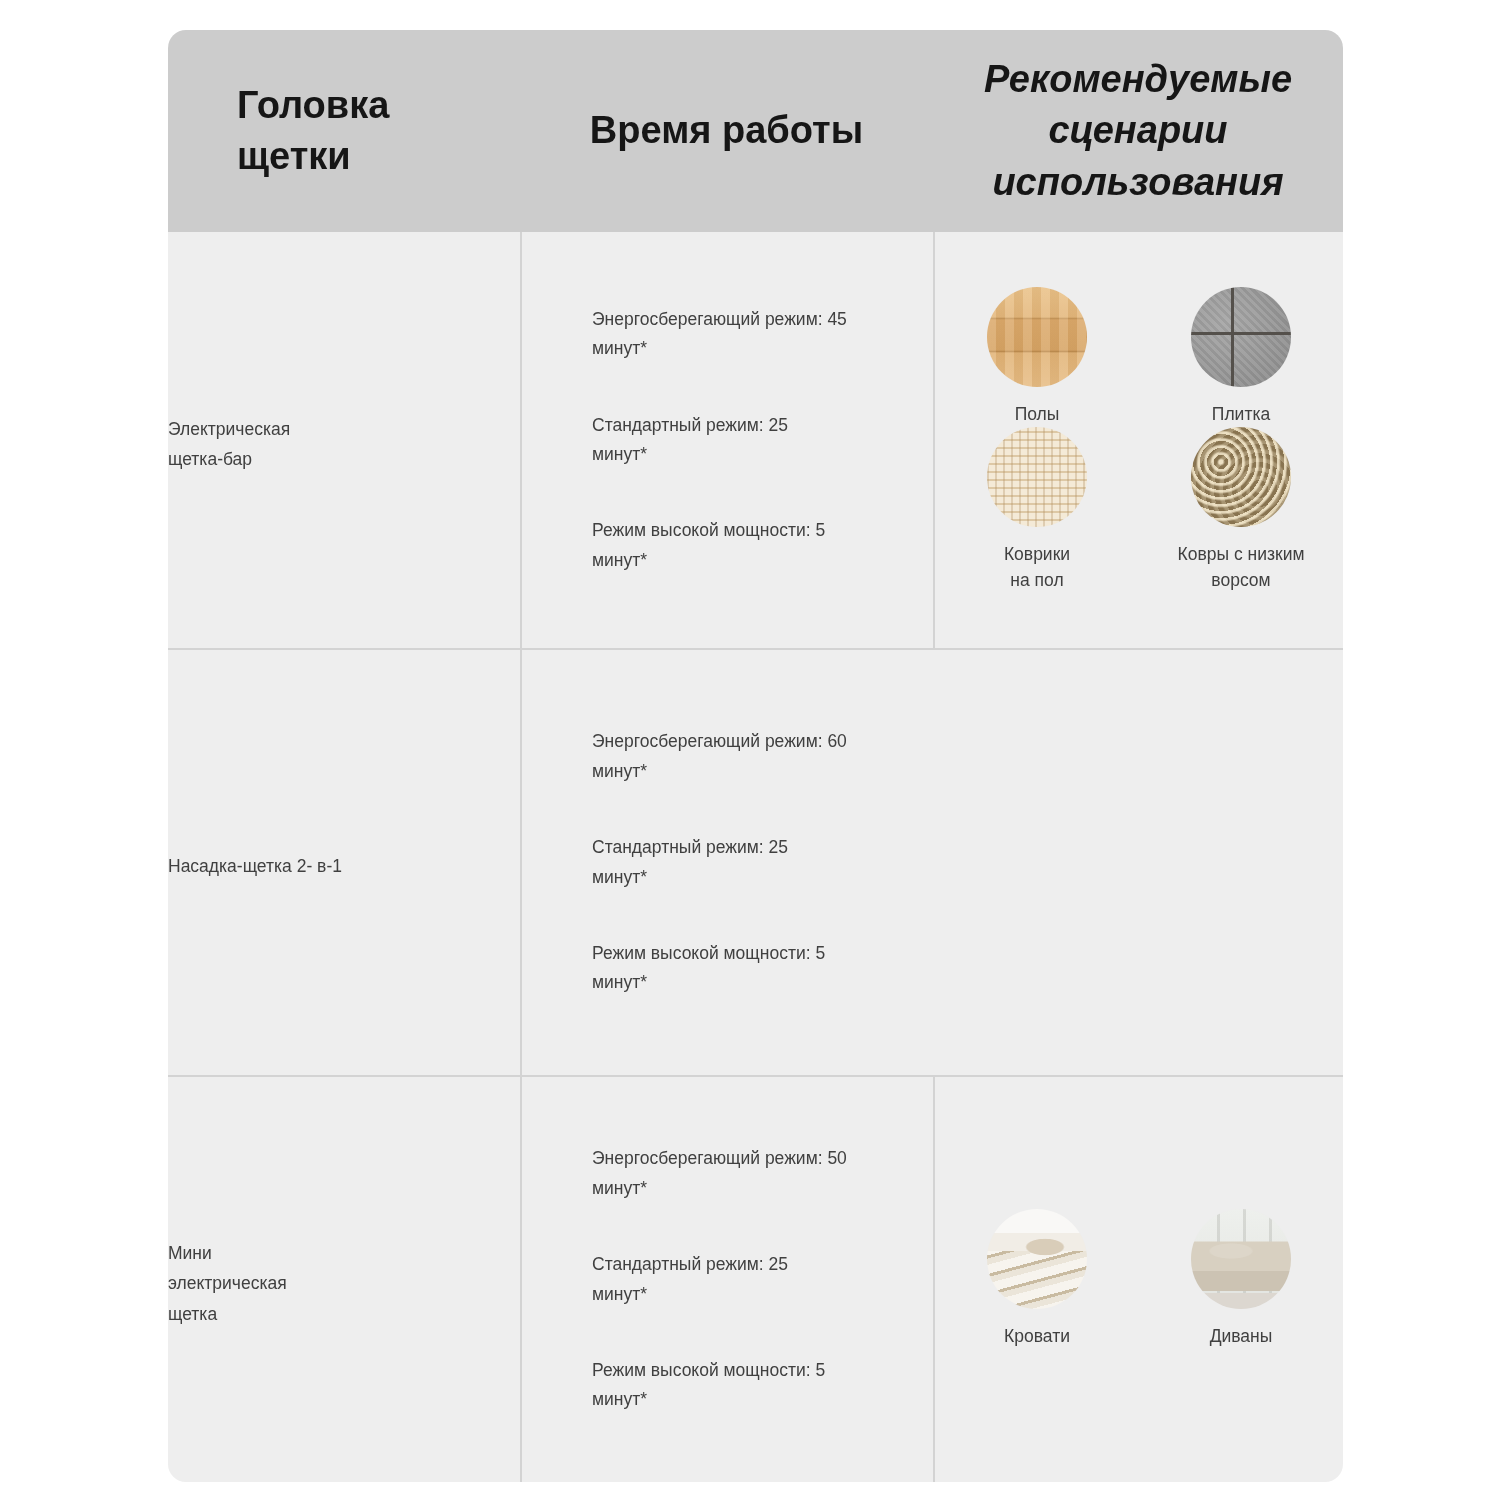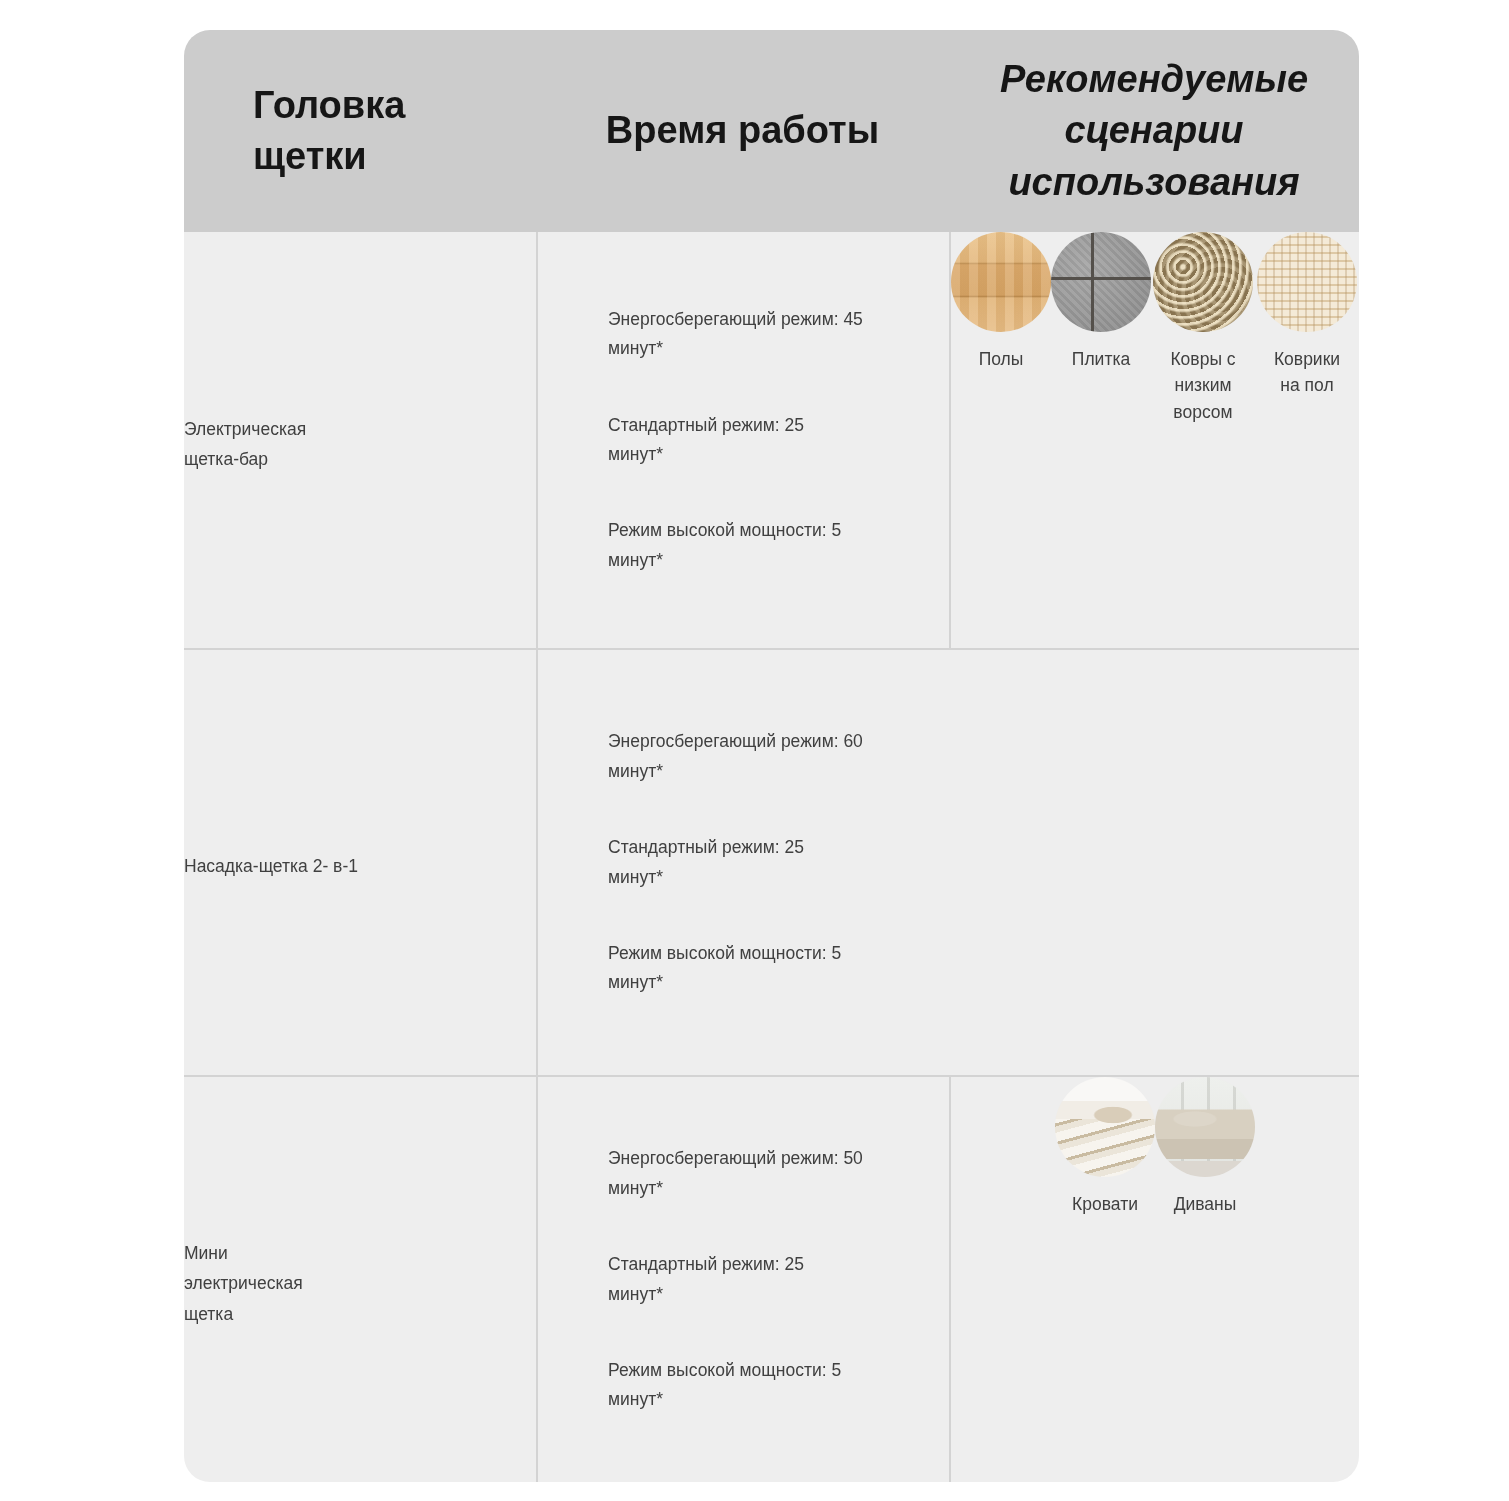--- a/index.html
+++ b/index.html
@@ -1,23 +1,23 @@
 <!DOCTYPE html>
 <html><head>
 <meta charset="utf-8">
 <style>
   * { box-sizing: border-box; margin: 0; padding: 0; }
   html, body { width: 1509px; height: 1501px; background: #ffffff; overflow: hidden; }
   body { font-family: "Liberation Sans", sans-serif; color: #404040; position: relative; }
 
   .spec-table {
     position: absolute;
-    left: 184px; top: 30px;
+    left: 168px; top: 30px;
     width: 1175px;
-    border-radius: 26px;
+    border-radius: 18px;
     overflow: hidden;
   }
 
   
   .thead {
     height: 202px;
     background: #cccccc;
     display: grid;
     grid-template-columns: 352px 413px 410px;
     align-items: center;
@@ -54,21 +54,21 @@
   .time-cell {
     display: flex; flex-direction: column; justify-content: center;
     gap: 47px;
     padding-left: 70px; padding-right: 24px;
   }
   .time-cell p {
     font-size: 17.5px; line-height: 1.68;
     white-space: pre-line;
   }
   .scen-cell {
-    display: flex; justify-content: center;
+    display: flex; flex-direction: column; justify-content: center;
   }
   .scen-row {
     display: grid;
     grid-template-columns: 1fr 1fr;
   }
   .scen-item { display: flex; flex-direction: column; align-items: center; }
   .scen-label {
     margin-top: 14px;
     font-size: 17.5px; line-height: 1.5;
     text-align: center; white-space: pre-line;
@@ -168,28 +168,28 @@
           <div class="circle ic-floors"></div>
           <div class="scen-label">Полы</div>
         </div>
         <div class="scen-item">
           <div class="circle ic-tile"></div>
           <div class="scen-label">Плитка</div>
         </div>
       </div>
       <div class="scen-row">
         <div class="scen-item">
+          <div class="circle ic-floor-mat"></div>
+          <div class="scen-label">Коврики
+на пол</div>
+        </div>
+        <div class="scen-item">
           <div class="circle ic-low-pile-carpet"></div>
           <div class="scen-label">Ковры с низким
 ворсом</div>
-        </div>
-        <div class="scen-item">
-          <div class="circle ic-floor-mat"></div>
-          <div class="scen-label">Коврики
-на пол</div>
         </div>
       </div>
     </div>
   </div>
 
   <div class="trow r2">
     <div class="cell brush-cell">Насадка-щетка 2- в-1</div>
     <div class="cell time-cell">
       <p>Энергосберегающий режим: 60
 минут*</p>

